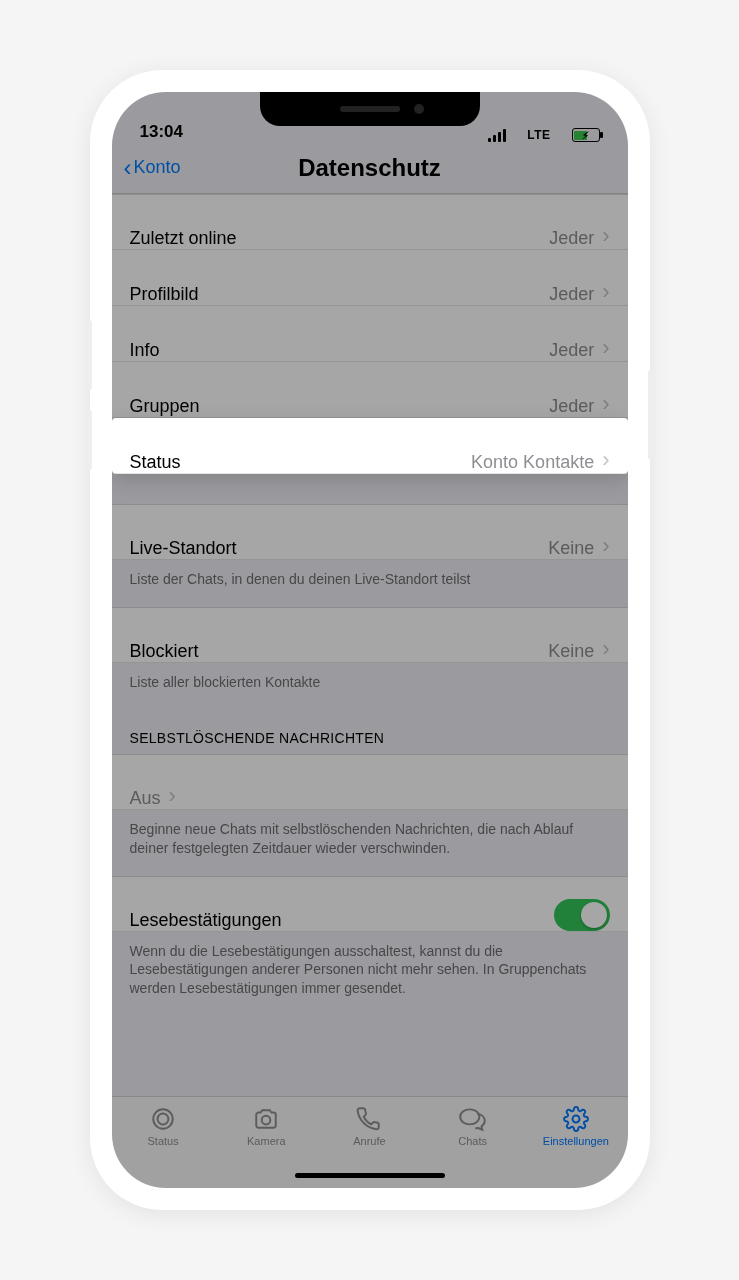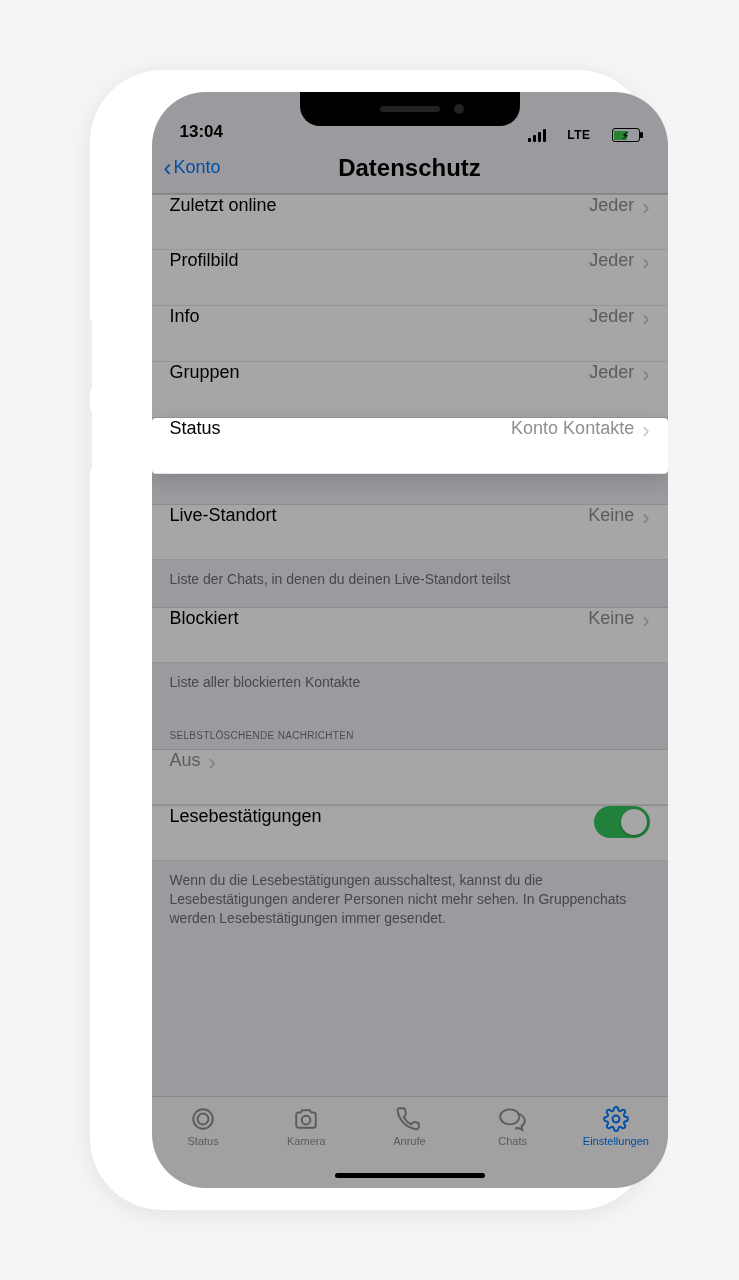--- a/index.html
+++ b/index.html
@@ -31,21 +31,20 @@
     background:#eee; border-radius:4px;
   }
   .side-right { position:absolute; right:-4px; top:300px; width:6px; height:90px; background:#eee; border-radius:4px; }
   .screen {
     width: 100%;
     height: 100%;
     background: #efeff4;
     border-radius: 54px;
     overflow: hidden;
     position: relative;
-    margin-left: 40px;
   }
   
   .dim { position:absolute; inset:0; background:rgba(0,0,0,0.35); pointer-events:none; z-index:200; }
   .highlight { position:relative; z-index:300; background:#fff; box-shadow:0 6px 20px rgba(0,0,0,0.15); border-radius:4px; }
   
   .notch {
     position:absolute; top:0; left:50%; transform:translateX(-50%);
     width:220px; height:34px; background:#000; border-bottom-left-radius:20px; border-bottom-right-radius:20px;
     z-index:400; display:flex; align-items:center; justify-content:center; gap:56px;
   }
@@ -66,28 +65,28 @@
   .batt::after{ content:""; position:absolute; right:-4px; top:3px; width:2.5px; height:6px; background:#000; border-radius:1px;}
   .batt .fill { position:absolute; inset:1.5px; width:50%; background:#3cc84e; border-radius:1px;}
   .batt .bolt { position:absolute; inset:0; display:flex; align-items:center; justify-content:center; font-size:10px; color:#000;}
   
   .navbar { height:52px; display:flex; align-items:center; justify-content:center; position:relative; border-bottom:1px solid rgba(0,0,0,0.15);}
   .navbar .back { position:absolute; left:12px; color:#007aff; font-size:18px; display:flex; align-items:center; gap:2px; }
   .navbar .title { font-weight:600; font-size:24px; }
   .chev-left { font-size:24px; line-height:1; font-weight:400; }
   .group-top { border-top:1px solid rgba(0,0,0,0.15);}
   .row {
-    background:#fff; min-height:56px; padding:0 18px; display:flex; align-items:flex-start;
+    background:#fff; min-height:56px; padding:0 18px; display:flex; align-items:flex-end;
     border-bottom:1px solid rgba(0,0,0,0.1); font-size:18px;
   }
   .row .label { flex:1; color:#000; }
   .row .value { color:#8e8e93; font-size:18px; margin-right:8px; }
   .row .chev { color:#c5c5c9; font-size:22px; }
   .footer { padding:10px 18px 18px; color:#6d6d72; font-size:14px; line-height:1.35; }
-  .header { padding:20px 18px 8px; color:#737373; font-size:10px; letter-spacing:0.3px; }
+  .header { padding:20px 18px 8px; color:#000000; font-size:14px; letter-spacing:0.3px; }
   .gap { height:30px; }
   
   .toggle { width:56px; height:32px; background:#34c759; border-radius:16px; position:relative; }
   .toggle .knob { position:absolute; right:3px; top:3px; width:26px; height:26px; background:#fff; border-radius:50%; box-shadow:0 1px 3px rgba(0,0,0,0.3);}
   
   .tabbar {
     position:absolute; bottom:0; left:0; right:0; height:92px;
     background:rgba(248,248,248,0.94); border-top:1px solid rgba(0,0,0,0.15);
     display:flex; justify-content:space-around; align-items:flex-start; padding-top:8px;
   }
@@ -180,20 +179,21 @@
           <div class="value">Keine</div>
           <div class="chev">›</div>
         </div>
         <div class="footer">Liste aller blockierten Kontakte</div>
 
         <div class="header">SELBSTLÖSCHENDE NACHRICHTEN</div>
         <div class="row group-top">
           <div class="value">Aus</div>
           <div class="chev">›</div>
         </div>
+        <div class="footer">Beginne neue Chats mit selbstlöschenden Nachrichten, die nach Ablauf deiner festgelegten Zeitdauer wieder verschwinden.</div>
 
         <div class="row group-top">
           <div class="label">Lesebestätigungen</div>
           <div class="toggle">
               <div class="knob"></div>
             </div>
         </div>
         <div class="footer">Wenn du die Lesebestätigungen ausschaltest, kannst du die Lesebestätigungen anderer Personen nicht mehr sehen. In Gruppenchats werden Lesebestätigungen immer gesendet.</div>
 
         <div class="spacer-bottom"></div>

